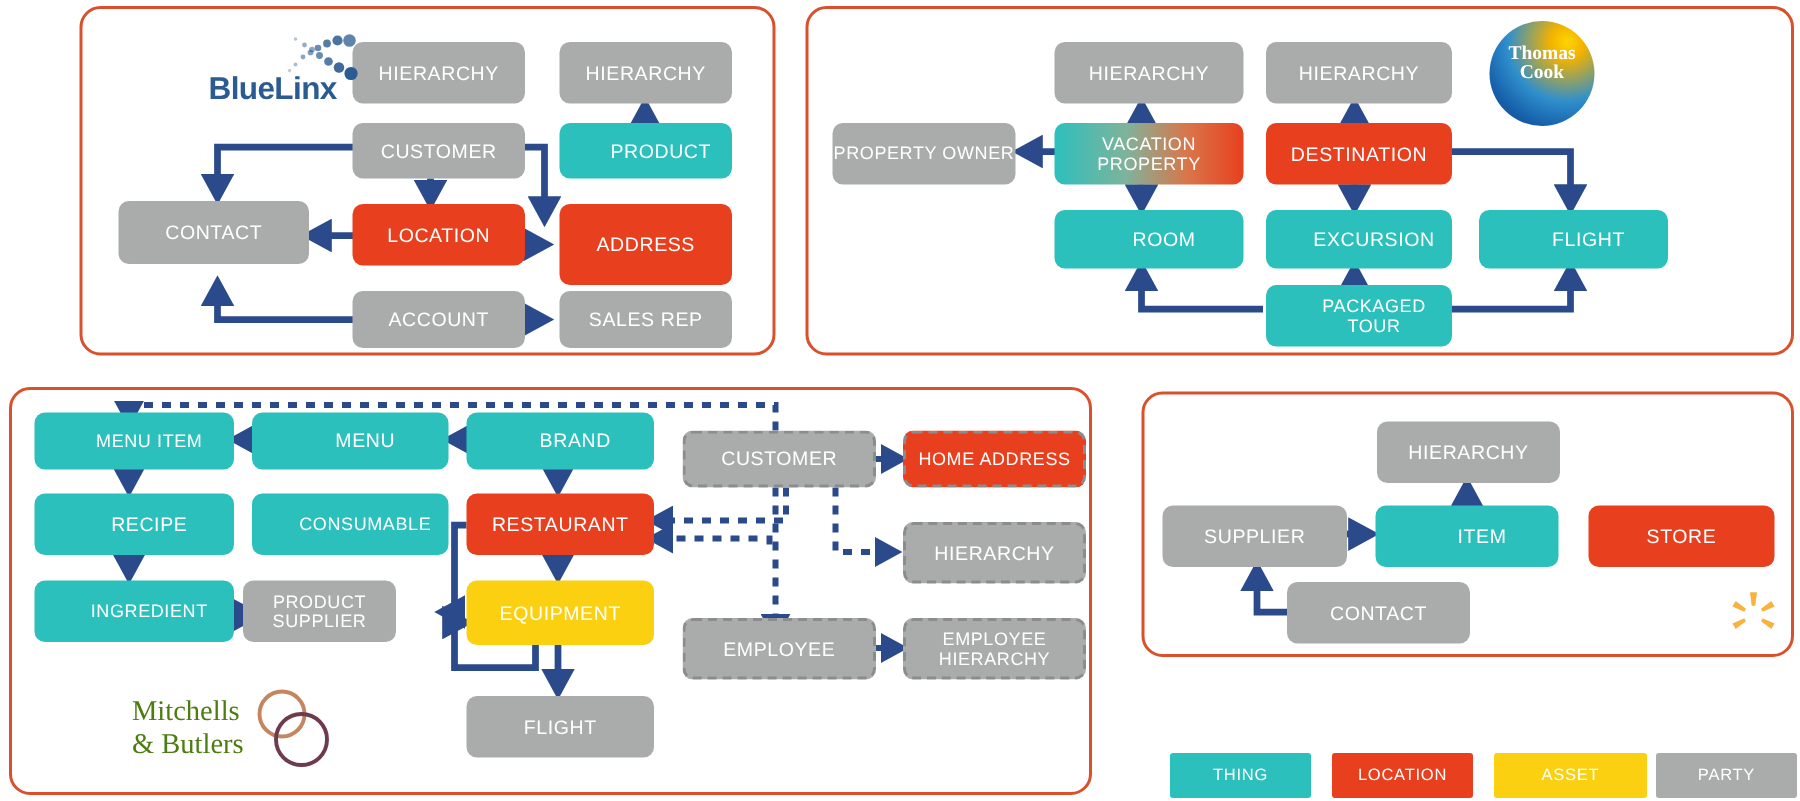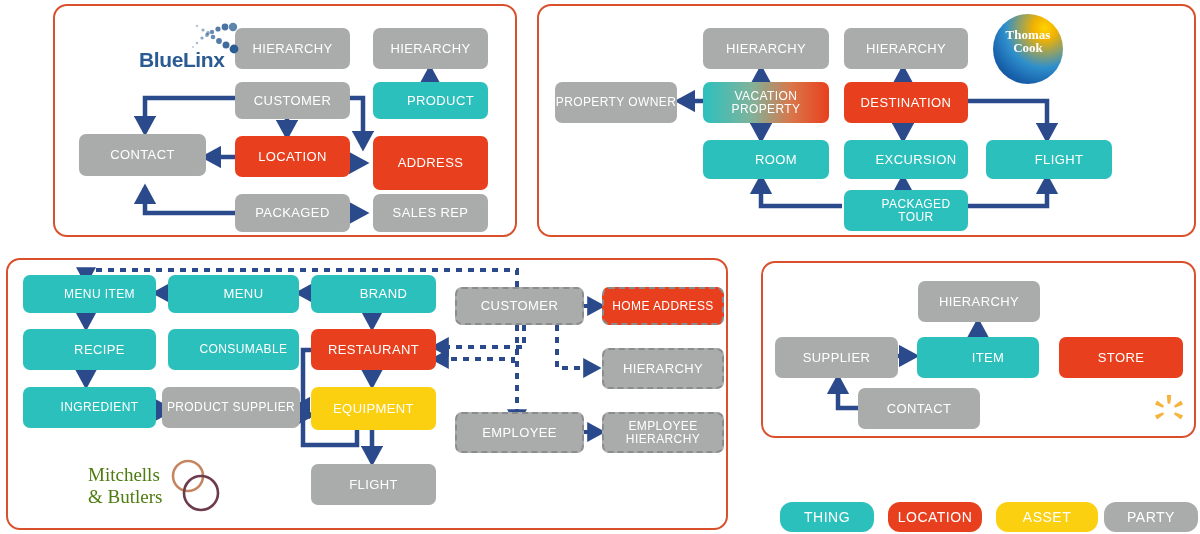--- a/index.html
+++ b/index.html
@@ -38,22 +38,22 @@
   #mb-logo{left:86px;top:452px;width:140px;height:74px;}
   .mb-text{position:absolute;left:0;top:10px;width:106px;text-align:left;color:#4d7c0f;
       font-family:"Liberation Serif",serif;font-size:19px;line-height:1.18;}
 
   #walmart-logo{left:1012px;top:387px;width:180px;height:42px;}
   .wm-text{position:absolute;left:0;top:2px;font-size:29px;font-weight:bold;color:#1a5fa8;
       font-family:"Liberation Sans",sans-serif;letter-spacing:-.6px;}
 
   
   .legend{position:absolute;left:780px;top:502px;width:410px;height:30px;}
-  .legend-chip{position:absolute;top:0;height:30px;border-radius:12px;
-      display:flex;align-items:center;justify-content:center;color:#ffffff;font-size:14px;letter-spacing:.5px;}
+  .legend-chip{position:absolute;top:0;height:30px;border-radius:2px;
+      display:flex;align-items:center;justify-content:center;color:#ffffff;font-size:11px;letter-spacing:.5px;}
 </style>
 </head>
 <body>
 
 <div class="panel" id="panel-bluelinx" style="left:53px;top:4px;width:464px;height:233px;">
 
   <svg class="wires" width="464" height="233">
     <defs>
       <marker id="ah1" markerWidth="5" markerHeight="5" refX="3.6" refY="2.5" orient="auto">
         <path d="M0,0 L4.6,2.5 L0,5 z" fill="#2b4a8b"></path>
@@ -102,21 +102,21 @@
     <div class="bl-text">BlueLinx</div>
   </div>
 
   <div class="node n-party" style="left:180px;top:22px;width:115px;height:41px;">HIERARCHY</div>
   <div class="node n-party" style="left:318px;top:22px;width:115px;height:41px;">HIERARCHY</div>
   <div class="node n-party" style="left:180px;top:76px;width:115px;height:37px;">CUSTOMER</div>
   <div class="node n-thing" style="left:318px;top:76px;width:115px;height:37px;">PRODUCT</div>
   <div class="node n-party" style="left:24px;top:128px;width:127px;height:42px;">CONTACT</div>
   <div class="node n-location" style="left:180px;top:130px;width:115px;height:41px;">LOCATION</div>
   <div class="node n-location" style="left:318px;top:130px;width:115px;height:54px;">ADDRESS</div>
-  <div class="node n-party" style="left:180px;top:188px;width:115px;height:38px;">PACKAGED</div>
+  <div class="node n-party" style="left:180px;top:188px;width:115px;height:38px;">ACCOUNT</div>
   <div class="node n-party" style="left:318px;top:188px;width:115px;height:38px;">SALES REP</div>
 </div>
 
 <div class="panel" id="panel-thomascook" style="left:537px;top:4px;width:659px;height:233px;">
 
   <svg class="wires" width="659" height="233">
     <defs>
       <marker id="ah2" markerWidth="5" markerHeight="5" refX="3.6" refY="2.5" orient="auto">
         <path d="M0,0 L4.6,2.5 L0,5 z" fill="#2b4a8b"></path>
       </marker>
@@ -229,21 +229,21 @@
   <div class="node n-thing" style="left:303px;top:15px;width:125px;height:38px;">BRAND</div>
   <div class="node n-party dashed" style="left:447px;top:27px;width:129px;height:38px;">CUSTOMER</div>
   <div class="node n-location dashed small" style="left:594px;top:27px;width:122px;height:38px;">HOME ADDRESS</div>
 
   <div class="node n-thing" style="left:15px;top:69px;width:133px;height:41px;">RECIPE</div>
   <div class="node n-thing small" style="left:160px;top:69px;width:131px;height:41px;">CONSUMABLE</div>
   <div class="node n-location" style="left:303px;top:69px;width:125px;height:41px;">RESTAURANT</div>
   <div class="node n-party dashed" style="left:594px;top:88px;width:122px;height:41px;">HIERARCHY</div>
 
   <div class="node n-thing small" style="left:15px;top:127px;width:133px;height:41px;">INGREDIENT</div>
-  <div class="node n-party small" style="left:154px;top:127px;width:138px;height:41px;">PRODUCT SUPPLIER</div>
+  <div class="node n-party small" style="left:154px;top:127px;width:102px;height:41px;">PRODUCT SUPPLIER</div>
   <div class="node n-asset" style="left:303px;top:127px;width:125px;height:43px;">EQUIPMENT</div>
   <div class="node n-party dashed" style="left:447px;top:152px;width:129px;height:41px;">EMPLOYEE</div>
   <div class="node n-party dashed small" style="left:594px;top:152px;width:122px;height:41px;">EMPLOYEE HIERARCHY</div>
 
   <div class="node n-party" style="left:303px;top:204px;width:125px;height:41px;">FLIGHT</div>
 </div>
 
 <div class="panel" id="panel-walmart" style="left:761px;top:261px;width:435px;height:177px;">
 
   <svg class="wires" width="435" height="177">

